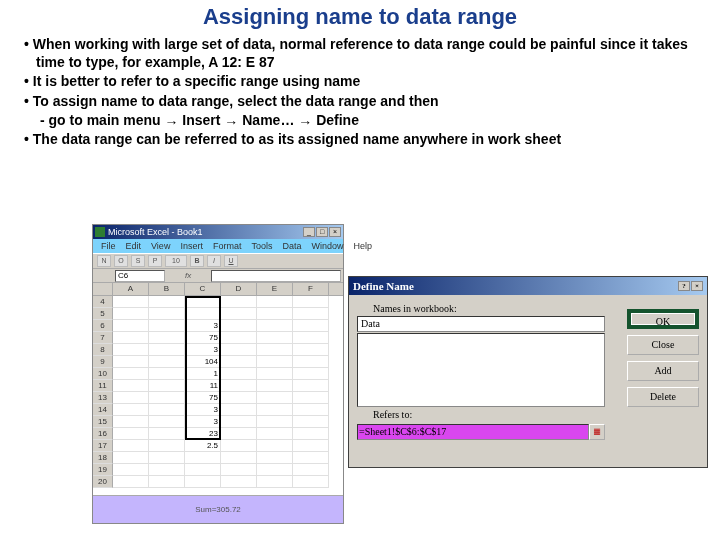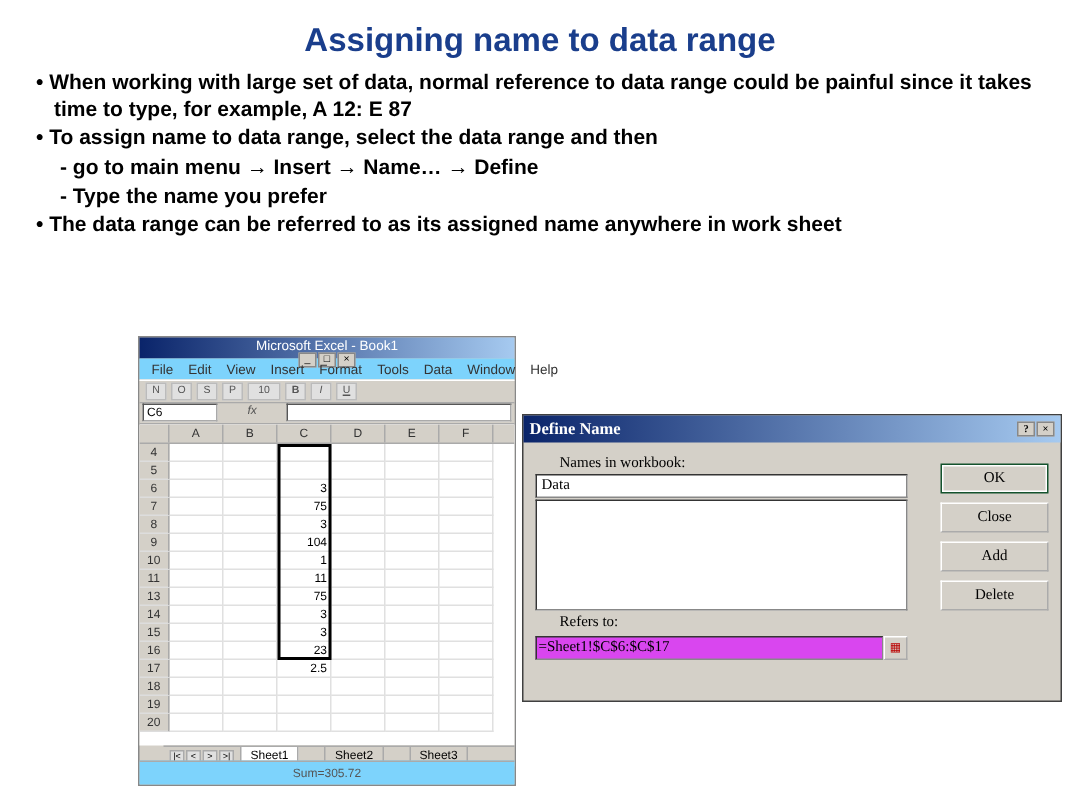--- a/index.html
+++ b/index.html
@@ -11,21 +11,21 @@
     font-family: Arial, Helvetica, sans-serif;
     font-size: 13px;
     color: #000;
     position: relative;
   }
   .slide-title {
     text-align: center;
     color: #1a3e8c;
     font-size: 22px;
     font-weight: bold;
-    padding-top: 14px;
+    padding-top: 4px;
     padding-bottom: 2px;
   }
   .bullets {
     padding: 2px 24px 6px 24px;
     font-size: 14px;
     line-height: 1.3;
     font-weight: bold;
   }
   .bullets .l1 { padding-left: 12px; text-indent: -12px; margin: 1px 0; }
   .bullets .l2 { padding-left: 28px; text-indent: -12px; margin: 1px 0; }
@@ -43,21 +43,20 @@
     font-size: 9px;
     font-family: Tahoma, Arial, sans-serif;
   }
   .excel-titlebar {
     height: 14px;
     background: linear-gradient(to right, #0a246a, #a6caf0);
     color: #fff;
     display: flex;
     align-items: center;
     padding: 0 2px;
-    flex-direction: column;
   }
   .excel-titlebar .xicon {
     width: 10px; height: 10px; background: #2e7d32; margin-right: 3px;
     display: inline-block;
   }
   .excel-titlebar .t { flex: 1; font-size: 9px; }
   .winbtns { display: flex; gap: 1px; }
   .winbtn {
     width: 12px; height: 10px; background: #d4d0c8; border: 1px solid #888;
     font-size: 7px; line-height: 8px; text-align: center; color: #000;
@@ -69,22 +68,23 @@
   .toolbar {
     height: 16px; background: #d4d0c8; border-top: 1px solid #fff;
     border-bottom: 1px solid #aaa; display: flex; align-items: center;
     gap: 3px; padding: 0 4px;
   }
   .tbtn {
     width: 14px; height: 12px; background: #e0e0e0; border: 1px solid #bbb;
     font-size: 7px; line-height: 10px; text-align: center; color: #555;
   }
   .formula-row {
-    height: 14px; display: flex; background: #d4d0c8;
+    height: 14px; display: flex; align-items: center; background: #d4d0c8;
     border-bottom: 1px solid #aaa;
+    padding-left: 20px;
   }
   .namebox {
     width: 50px; height: 12px; background: #fff; border: 1px inset #aaa;
     margin-left: 2px; font-size: 8px; padding: 0 2px;
   }
   .fx { margin: 0 20px; font-style: italic; font-size: 8px; color: #555; }
   .fbar {
     flex: 1; height: 12px; background: #fff; border: 1px inset #aaa; margin-right: 2px;
   }
   .grid-area {
@@ -129,22 +129,22 @@
   }
   .navarrows { display: flex; gap: 1px; margin-right: 4px; }
   .nar { width: 10px; height: 10px; background: #e0e0e0; border: 1px solid #aaa;
          font-size: 6px; text-align: center; line-height: 8px; }
   .tab {
     background: #fff; padding: 0 6px; border: 1px solid #aaa; border-top: none;
     font-size: 8px; line-height: 12px;
   }
   .tab.inactive { background: #d4d0c8; margin-left: 17px; }
   .status {
-    position: absolute; left: 0; right: 0; bottom: 0; height: 16px;
-    background: #7dd3fc; border-top: 1px solid #aaa; display: flex;
+    position: absolute; left: 0; right: 0; bottom: 0; height: 28px;
+    background: #c4b5fd; border-top: 1px solid #aaa; display: flex;
     align-items: center; justify-content: center; font-size: 8px; color: #555;
   }
 
   .dlg {
     position: absolute;
     left: 348px;
     top: 276px;
     width: 360px;
     height: 192px;
     background: #d4d0c8;
@@ -184,32 +184,32 @@
   }
   .dlg-btns {
     position: absolute; right: 8px; top: 14px; display: flex; flex-direction: column;
     gap: 6px;
   }
   .dlg-btn {
     width: 72px; height: 20px; background: #d4d0c8;
     border: 1px outset #fff; font-size: 10px; text-align: center;
     line-height: 18px;
   }
-  .dlg-btn.default { border: 1px solid #14532d; box-shadow: inset 0 0 0 1px #fff; }
+  .dlg-btn.default { border: 4px solid #14532d; box-shadow: inset 0 0 0 1px #fff; }
 </style>
 </head>
 <body>
 
 <div class="slide-title">Assigning name to data range</div>
 
 <div class="bullets">
   <div class="l1">When working with large set of data, normal reference to data range could be painful since it takes time to type, for example, A 12: E 87</div>
+  <div class="l1">It is better to refer to a specific range using name</div>
   <div class="l1">To assign name to data range, select the data range and then</div>
   <div class="l2">go to main menu → Insert → Name… → Define</div>
-  <div class="l2">Type the name you prefer</div>
   <div class="l1">The data range can be referred to as its assigned name anywhere in work sheet</div>
 </div>
 
 <div class="excel">
   <div class="excel-titlebar">
     <span class="xicon"></span>
     <span class="t">Microsoft Excel - Book1</span>
     <div class="winbtns">
       <div class="winbtn">_</div>
       <div class="winbtn">□</div>

